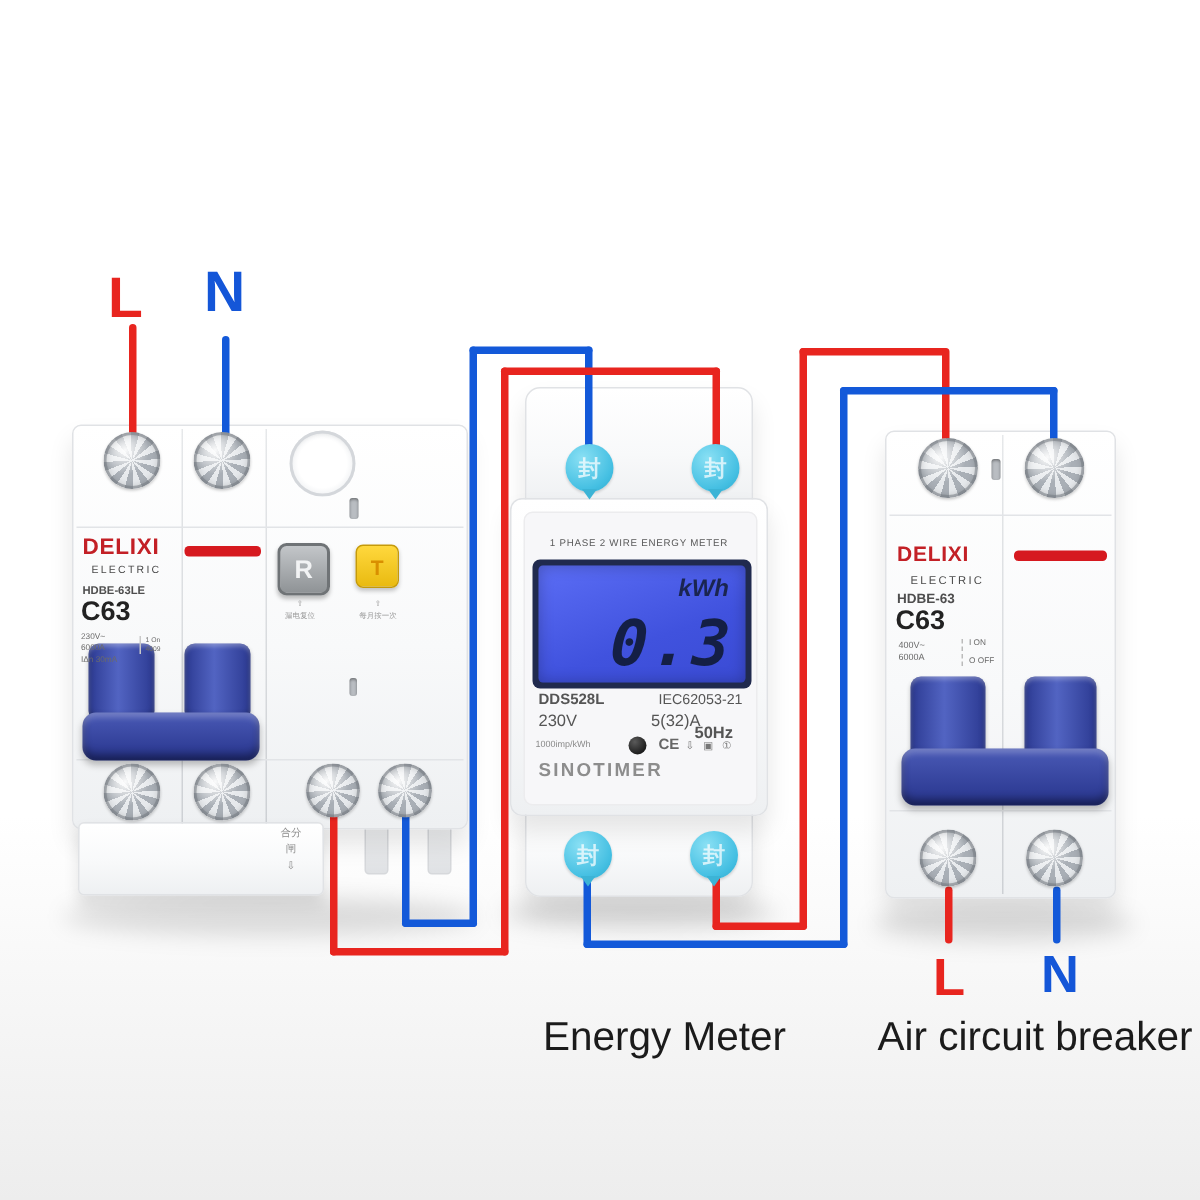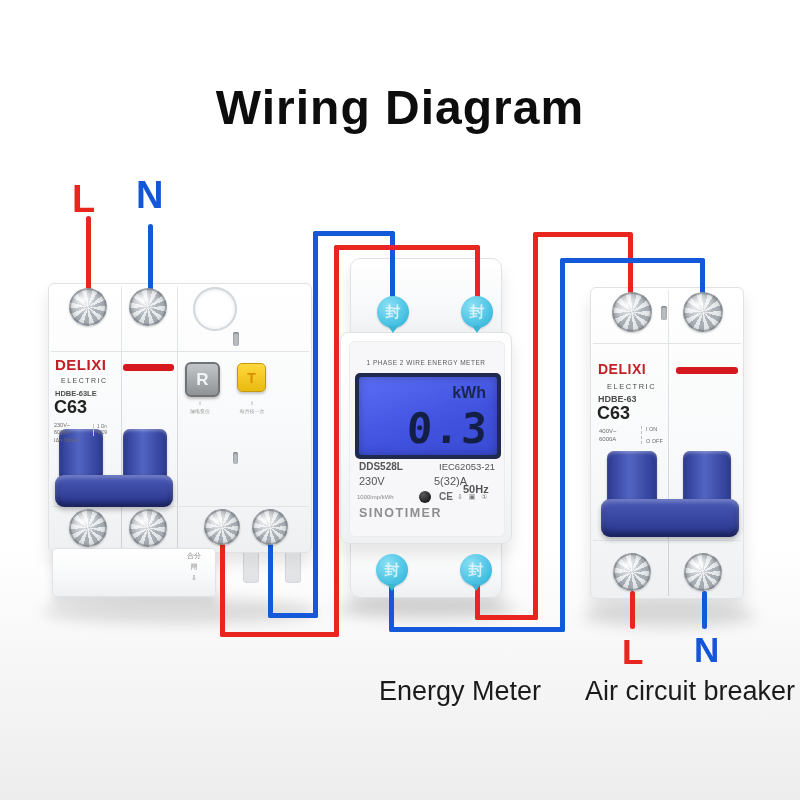--- a/index.html
+++ b/index.html
@@ -56,38 +56,37 @@
   .rbutton{position:absolute;z-index:16;border-radius:6px;display:flex;align-items:center;justify-content:center;
     background:linear-gradient(180deg,#c3c6c9,#8f9396);border:2px solid #6f7376;color:#f2f3f4;
     font-weight:800;font-size:17px;box-shadow:0 2px 3px rgba(0,0,0,0.25);}
   .tbutton{position:absolute;z-index:16;border-radius:5px;display:flex;align-items:center;justify-content:center;
     background:linear-gradient(180deg,#ffd83d,#e9ba10);border:1px solid #c59a0a;color:#d98f00;
     font-weight:800;font-size:14px;box-shadow:0 2px 3px rgba(0,0,0,0.22);}
   .tinynote{position:absolute;z-index:16;color:#9a9a9a;font-size:5px;text-align:center;line-height:1.6;}
 
   .lcd{position:absolute;z-index:16;background:#202a4e;border-radius:5px;padding:4px;}
   .lcd-inner{position:relative;width:100%;height:100%;border-radius:3px;
-    background:linear-gradient(160deg,#5b6df5,#4052de 60%,#3a4bd4);box-shadow:inset 0 0 10px rgba(0,0,0,0.25);}
+    background:linear-gradient(160deg,#5b6df5,#4052de 60%,#3a4bd4);box-shadow:inset 0 0 10px rgba(0,0,0,0.25);font-style:italic;}
   .lcd-unit{position:absolute;top:7px;right:11px;font-size:16px;font-weight:800;color:#1a2550;}
   .lcd-digits{position:absolute;bottom:2px;right:8px;font-family:"DejaVu Sans Mono",monospace;
     font-size:42px;font-weight:800;color:#141f45;transform:skewX(-3deg);letter-spacing:2px;}
 
   .meter-text{z-index:16;color:#555;}
   .caption{position:absolute;z-index:40;font-size:27px;color:#1b1b1b;text-align:center;}
   .shadow{position:absolute;z-index:1;background:rgba(0,0,0,0.12);border-radius:50%;filter:blur(7px);}
   .slot{position:absolute;z-index:13;background:#b9bdc2;border-radius:2px;box-shadow:inset 0 1px 2px rgba(0,0,0,0.4);}
   .clip{position:absolute;z-index:9;background:linear-gradient(180deg,#f2f3f4,#dfe1e4);border:1px solid #d6d8db;border-radius:3px;}
   .pulse-led{position:absolute;z-index:16;border-radius:50%;background:radial-gradient(circle at 35% 30%,#5a5a5a,#1e1e1e 70%);}
 </style>
 </head>
 <body>
 
 <div class="stage">
 
-  <div class="abs title" style="top:80px;left:0;">Wiring Diagram</div>
 
   <div class="abs phase-label red" style="left:72px;top:178px;">L</div>
   <div class="abs phase-label blue" style="left:136px;top:174px;">N</div>
 
   <div class="wire red" style="left:86px;top:216px;width:5px;height:94px;"></div>
   <div class="wire blue" style="left:148px;top:224px;width:5px;height:86px;"></div>
 
   <div class="wire blue" style="left:268px;top:535px;width:5px;height:83px;"></div>
   <div class="wire blue" style="left:268px;top:613px;width:50px;height:5px;"></div>
   <div class="wire blue" style="left:313px;top:231px;width:5px;height:387px;"></div>
@@ -220,16 +219,16 @@
   </div>
 
   <div class="screw" style="left:612px;top:292px;width:40px;height:40px;"></div>
   <div class="screw" style="left:683px;top:292px;width:40px;height:40px;"></div>
   <div class="screw" style="left:613px;top:553px;width:38px;height:38px;"></div>
   <div class="screw" style="left:684px;top:553px;width:38px;height:38px;"></div>
 
   <div class="abs phase-label red small" style="left:622px;top:632px;">L</div>
   <div class="abs phase-label blue small" style="left:694px;top:630px;">N</div>
 
-  <div class="caption" style="left:360px;top:676px;width:200px;">Energy Meter</div>
+  <div class="caption" style="left:343px;top:676px;width:200px;">Energy Meter</div>
   <div class="caption" style="left:575px;top:676px;width:230px;">Air circuit breaker</div>
 
 </div>
 
 </body></html>

